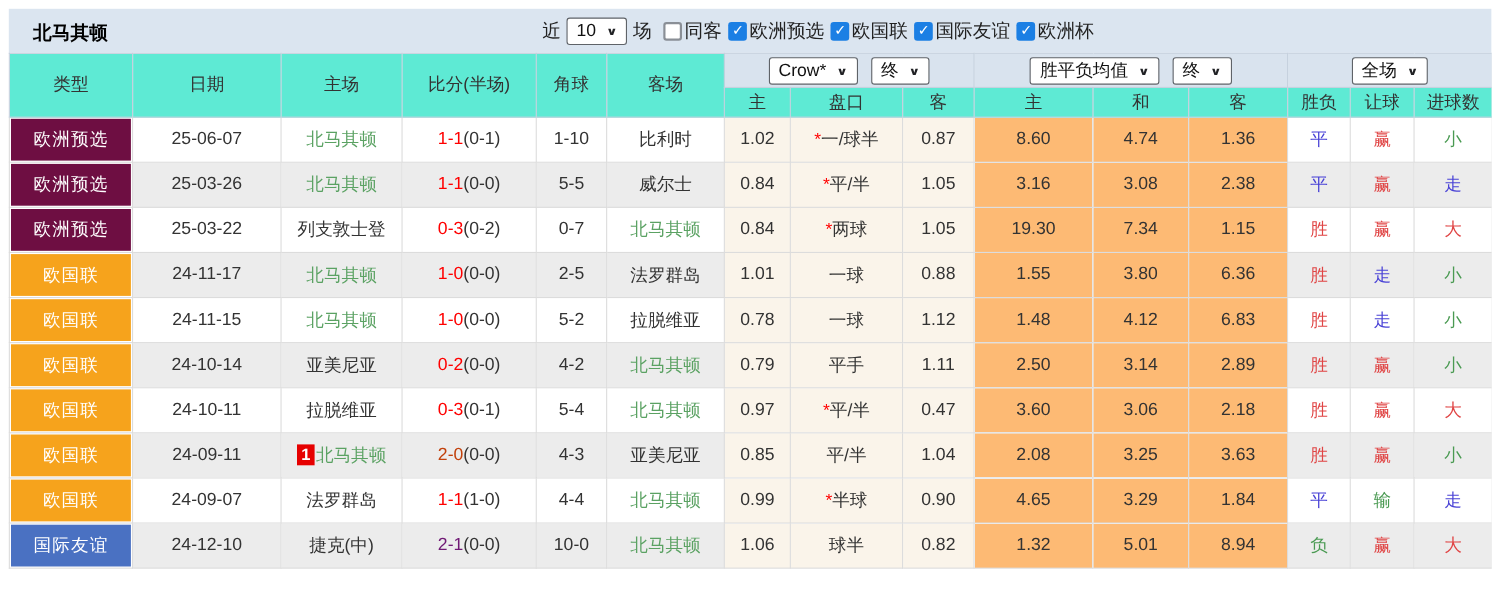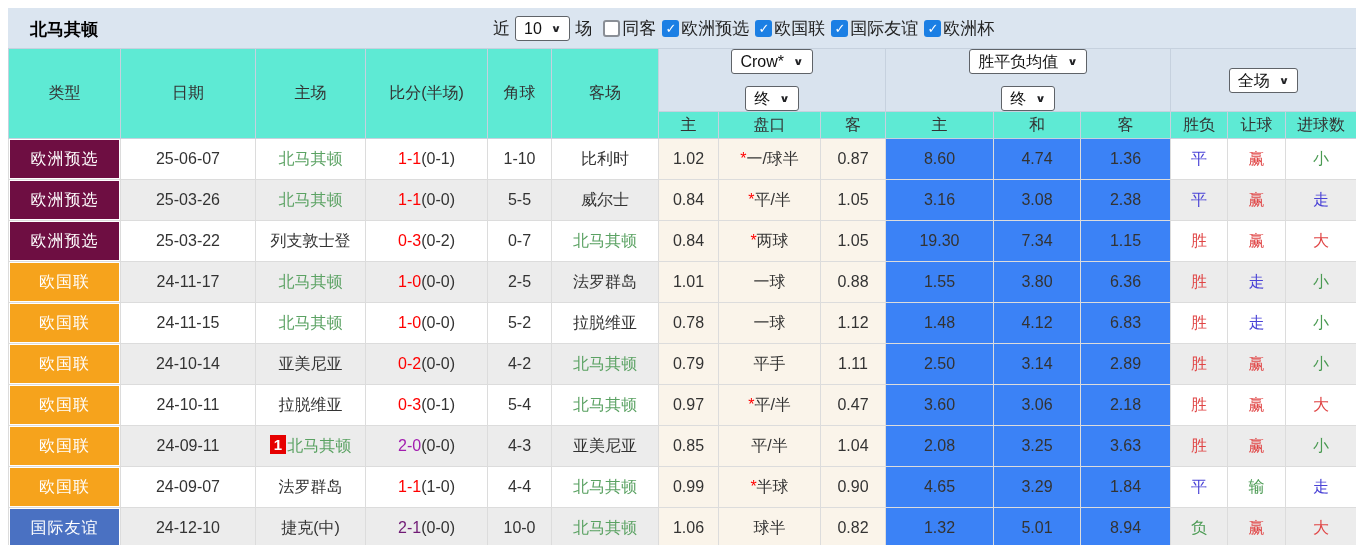--- a/index.html
+++ b/index.html
@@ -19,25 +19,25 @@
   .cb.unchecked{background:#fff;border:2px solid #8a8f96;}
   .cb.checked{background:#1b7fe4;color:#fff;font-size:13px;font-weight:bold;}
   .cb-label{cursor:pointer;}
 
   
   table{position:absolute;left:8px;top:48px;width:1348px;border-collapse:collapse;table-layout:fixed;}
   thead th{background:#5eead4;font-weight:normal;color:#333;font-size:16px;border:1px solid #c6d1de;padding:0;}
   thead tr.ctrl-row th{height:30px;}
   thead tr.sub-row th{height:26px;}
   th.grp{background:#d9e3ee;}
-  .thbox{display:flex;align-items:center;justify-content:center;gap:12px;flex-direction:column;}
+  .thbox{display:flex;align-items:center;justify-content:center;gap:12px;}
   tbody td{border:1px solid #dcdcdc;text-align:center;font-size:16px;color:#333;height:40px;padding:0;overflow:hidden;}
   tbody tr:nth-child(even) td.base{background:#ececec;}
   td.cream{background:#faf4ea;}
-  td.avg{background:#3b82f6;}
+  td.avg{background:#fdba74;}
   td.typec{padding:0;}
   .badge{height:38px;margin:1px;display:flex;align-items:center;justify-content:center;color:#fff;font-size:16px;letter-spacing:1px;}
   .marker{color:#fff;font-weight:bold;padding:0 4px;margin-right:1px;display:inline-block;font-size:15px;line-height:19px;vertical-align:1px;}
 
   
   .summary{position:absolute;top:514px;left:8px;width:1348px;text-align:center;font-size:17px;padding-top:8px;color:#9a3b22;white-space:pre;}
   .summary .v-red{color:#ff0000;}
   .summary .v-blue{color:#1414cc;}
   .summary .box-red{background:#e60000;color:#fff;padding:2px 10px;margin:0 3px;}
   .summary .box-green{background:#067d06;color:#fff;padding:2px 10px;margin:0 3px;}
@@ -275,21 +275,21 @@
           <td class="base" style="color: rgb(224, 69, 69);">胜</td>
           <td class="base" style="color: rgb(224, 69, 69);">赢</td>
           <td class="base" style="color: rgb(224, 69, 69);">大</td>
         </tr>
         <tr>
           <td class="typec">
             <div class="badge" style="background: rgb(246, 163, 28);">欧国联</div>
           </td>
           <td class="base">24-09-11</td>
           <td class="base"><span class="marker" style="background: rgb(230, 0, 0);">1</span><span style="color: rgb(91, 162, 99);">北马其顿</span></td>
-          <td class="base"><span style="color: #a21caf;">2-0</span><span>(0-0)</span></td>
+          <td class="base"><span style="color: #c2410c;">2-0</span><span>(0-0)</span></td>
           <td class="base">4-3</td>
           <td class="base"><span>亚美尼亚</span></td>
           <td class="cream">0.85</td>
           <td class="cream"><span>平/半</span></td>
           <td class="cream">1.04</td>
           <td class="avg">2.08</td>
           <td class="avg">3.25</td>
           <td class="avg">3.63</td>
           <td class="base" style="color: rgb(224, 69, 69);">胜</td>
           <td class="base" style="color: rgb(224, 69, 69);">赢</td>

